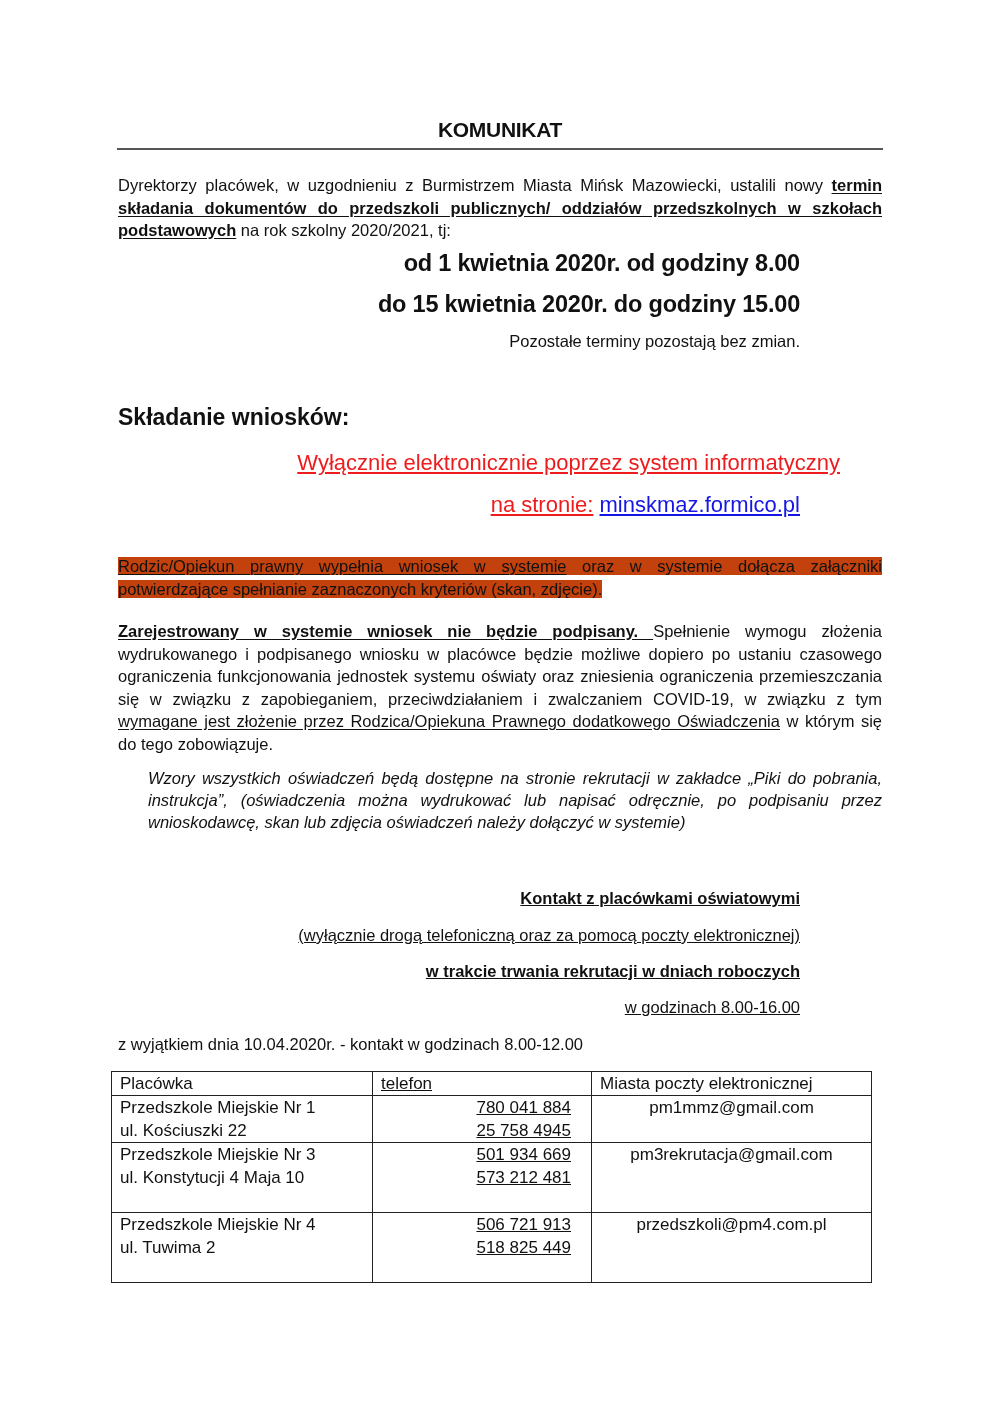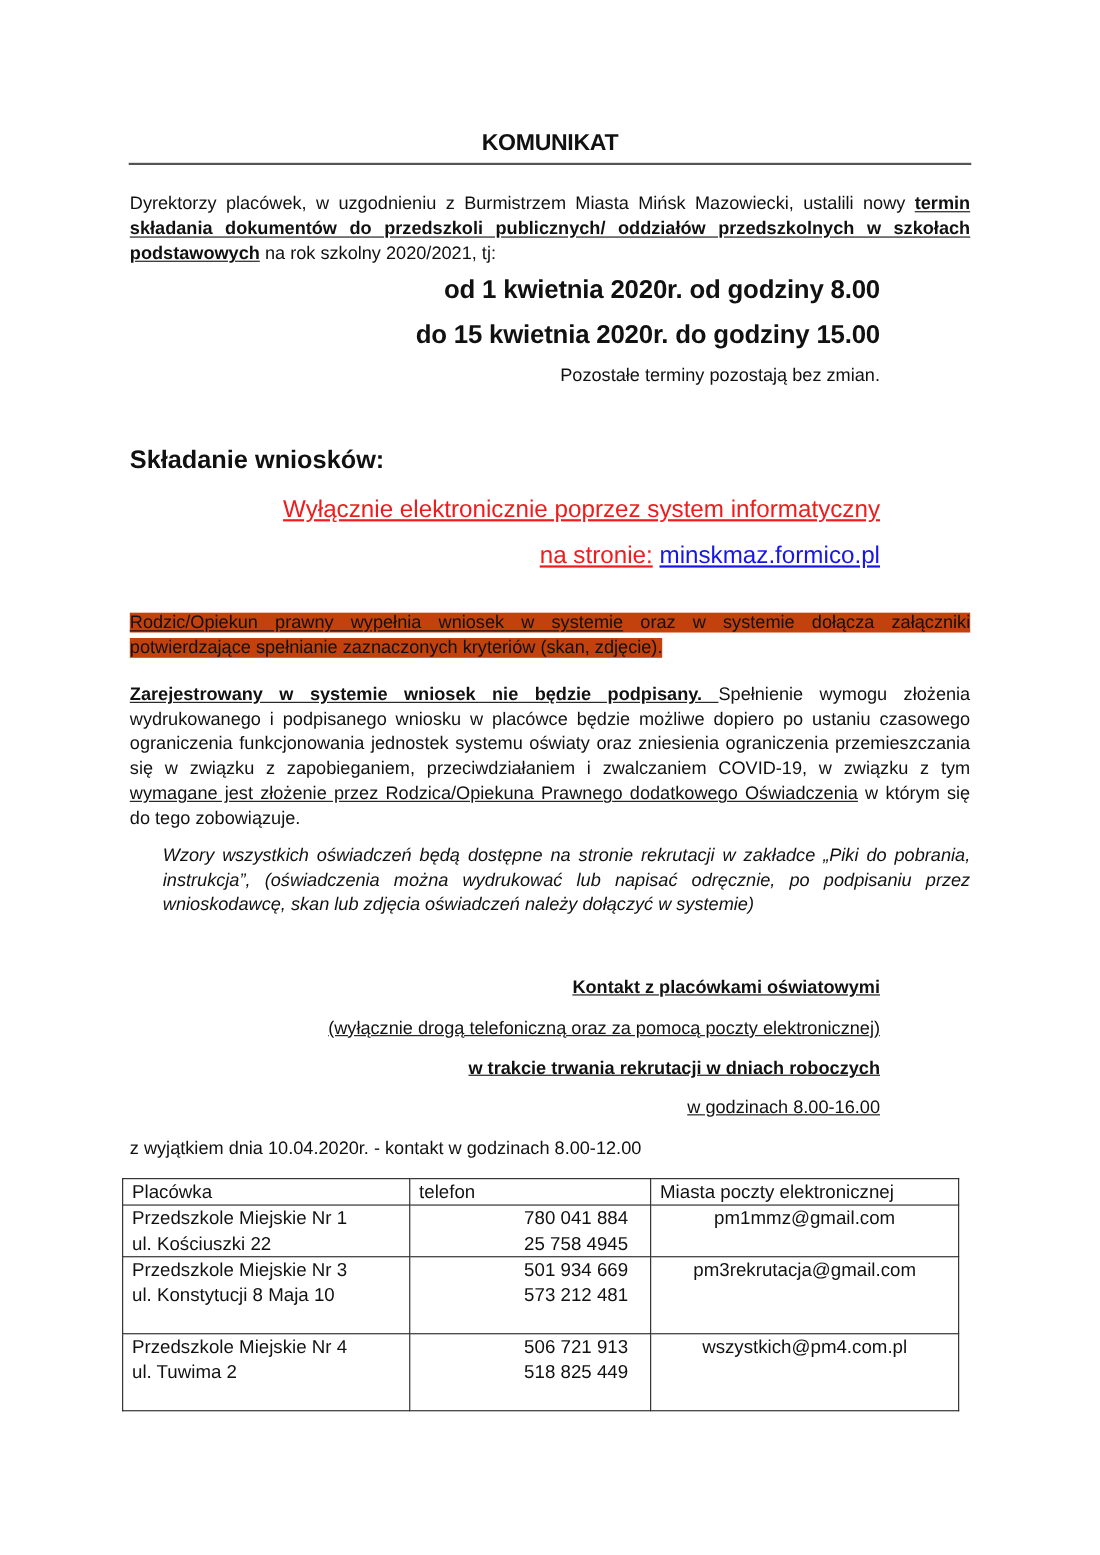--- a/index.html
+++ b/index.html
@@ -16,21 +16,21 @@
   .blue { color: #1616e6; }
   .hl { background: #c2410c; }
   .ital { font-style: italic; left: 148px; width: 734px; font-size: 16.5px; line-height: 22px; text-align: justify; }
   table.contacts { position: absolute; left: 111px; top: 1071px; width: 761px; border-collapse: collapse; font-size: 17px; }
   table.contacts td { border: 1.5px solid #222; vertical-align: top; padding: 0 8px; line-height: 23px; }
   table.contacts tr.head td { height: 23px; }
   table.contacts tr.r1 td { height: 46px; }
   table.contacts tr.r2 td { height: 69px; }
   table.contacts tr.r3 td { height: 69px; }
   .c1 { width: 244px; }
-  .c2 { width: 190px; }
+  .c2 { width: 190px; text-decoration: underline; }
   .ph { text-align: right; padding-right: 20px !important; }
   .em { text-align: center; }
   .line { display: block; }
 </style>
 </head>
 <body>
 
 <div class="abs title">KOMUNIKAT</div>
 <div class="abs rule"></div>
 
@@ -38,21 +38,21 @@
   <span>Dyrektorzy placówek, w uzgodnieniu z Burmistrzem Miasta Mińsk Mazowiecki, ustalili nowy</span>
   <b><u>termin składania dokumentów do przedszkoli publicznych/ oddziałów przedszkolnych w szkołach podstawowych</u></b><span> na rok szkolny 2020/2021, tj:</span>
 </div>
 
 <div class="abs center big" style="top:250px;">od 1 kwietnia 2020r. od godziny 8.00</div>
 <div class="abs center big" style="top:291px;">do 15 kwietnia 2020r. do godziny 15.00</div>
 <div class="abs center" style="top:332px; font-size:16.5px;">Pozostałe terminy pozostają bez zmian.</div>
 
 <div class="abs" style="left:118px; top:404px; font-size:23px; font-weight:bold;">Składanie wniosków:</div>
 
-<div class="abs center red" style="top:450px; font-size:22px;">
+<div class="abs center red" style="top:450px; font-size:22px;margin-left:40px;">
   <u>Wyłącznie elektronicznie poprzez system informatyczny</u>
 </div>
 <div class="abs center" style="top:492px; font-size:22px;">
   <u class="red">na stronie:</u>
   <u class="blue">minskmaz.formico.pl</u>
 </div>
 
 <div class="abs para" style="top:555px;">
   <span class="hl"><u>Rodzic/Opiekun prawny wypełnia wniosek w systemie</u><span> oraz w systemie dołącza załączniki potwierdzające spełnianie zaznaczonych kryteriów (skan, zdjęcie).</span></span>
 </div>
@@ -93,37 +93,37 @@
       <span class="line">780 041 884</span>
       <span class="line">25 758 4945</span>
     </td>
     <td class="em">
       <span>pm1mmz@gmail.com</span>
     </td>
   </tr>
   <tr class="r2">
     <td class="c1">
       <span class="line">Przedszkole Miejskie Nr 3</span>
-      <span class="line">ul. Konstytucji 8 Maja 10</span>
+      <span class="line">ul. Konstytucji 4 Maja 10</span>
     </td>
     <td class="c2 ph">
       <span class="line">501 934 669</span>
       <span class="line">573 212 481</span>
     </td>
     <td class="em">
       <span>pm3rekrutacja@gmail.com</span>
     </td>
   </tr>
   <tr class="r3">
     <td class="c1">
       <span class="line">Przedszkole Miejskie Nr 4</span>
       <span class="line">ul. Tuwima 2</span>
     </td>
     <td class="c2 ph">
       <span class="line">506 721 913</span>
       <span class="line">518 825 449</span>
     </td>
     <td class="em">
-      <span>wszystkich@pm4.com.pl</span>
+      <span>przedszkoli@pm4.com.pl</span>
     </td>
   </tr>
 </tbody>
   </table>
 
 </body></html>

